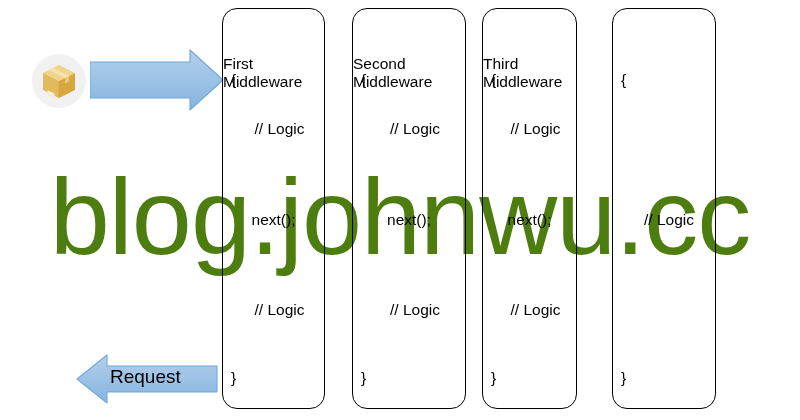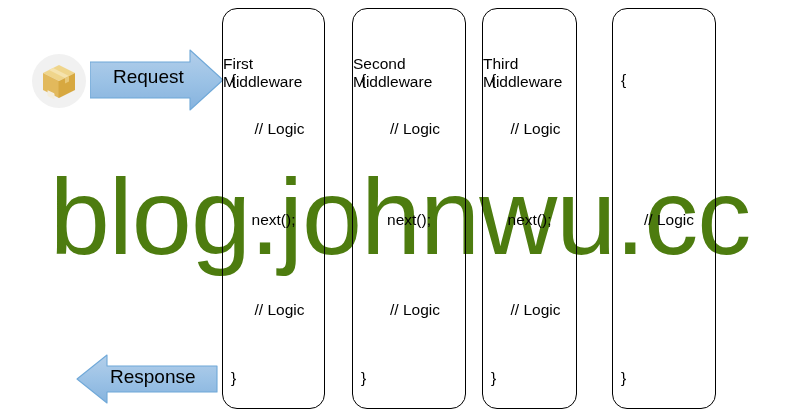--- a/index.html
+++ b/index.html
@@ -178,35 +178,34 @@
       <defs>
         <linearGradient id="gReq" x1="0" y1="0" x2="0" y2="1">
           <stop offset="0%" stop-color="#b4cfea"></stop>
           <stop offset="48%" stop-color="#9dc3e6"></stop>
           <stop offset="100%" stop-color="#86b3de"></stop>
         </linearGradient>
       </defs>
       <polygon points="0,14 100,14 100,2 133,32 100,62 100,50 0,50" fill="url(#gReq)" stroke="#6fa8d8" stroke-width="1.1" stroke-linejoin="round"></polygon>
     </svg>
   </div>
-  <div class="arrow-label" id="request-label">Request</div>
 
   <div class="arrow-wrap" id="response-arrow">
     <svg width="142" height="52" viewBox="0 0 142 52" xmlns="http://www.w3.org/2000/svg">
       <defs>
         <linearGradient id="gRes" x1="0" y1="0" x2="0" y2="1">
           <stop offset="0%" stop-color="#b4cfea"></stop>
           <stop offset="48%" stop-color="#9dc3e6"></stop>
           <stop offset="100%" stop-color="#86b3de"></stop>
         </linearGradient>
       </defs>
       <polygon points="1,26 31,2 31,13 141,13 141,39 31,39 31,50" fill="url(#gRes)" stroke="#6fa8d8" stroke-width="1.1" stroke-linejoin="round"></polygon>
     </svg>
   </div>
-  <div class="arrow-label" id="response-label">Response</div>
+  <div class="arrow-label" id="response-label">Request</div>
 
   <div class="pipe-box box-1">
     <div class="box-inner">
       <div class="box-title">First
 Middleware</div>
       <div class="brace-open">{</div>
       <div class="logic-top">// Logic</div>
       <div class="next-call">next();</div>
       <div class="logic-bottom">// Logic</div>
       <div class="brace-close">}</div>

